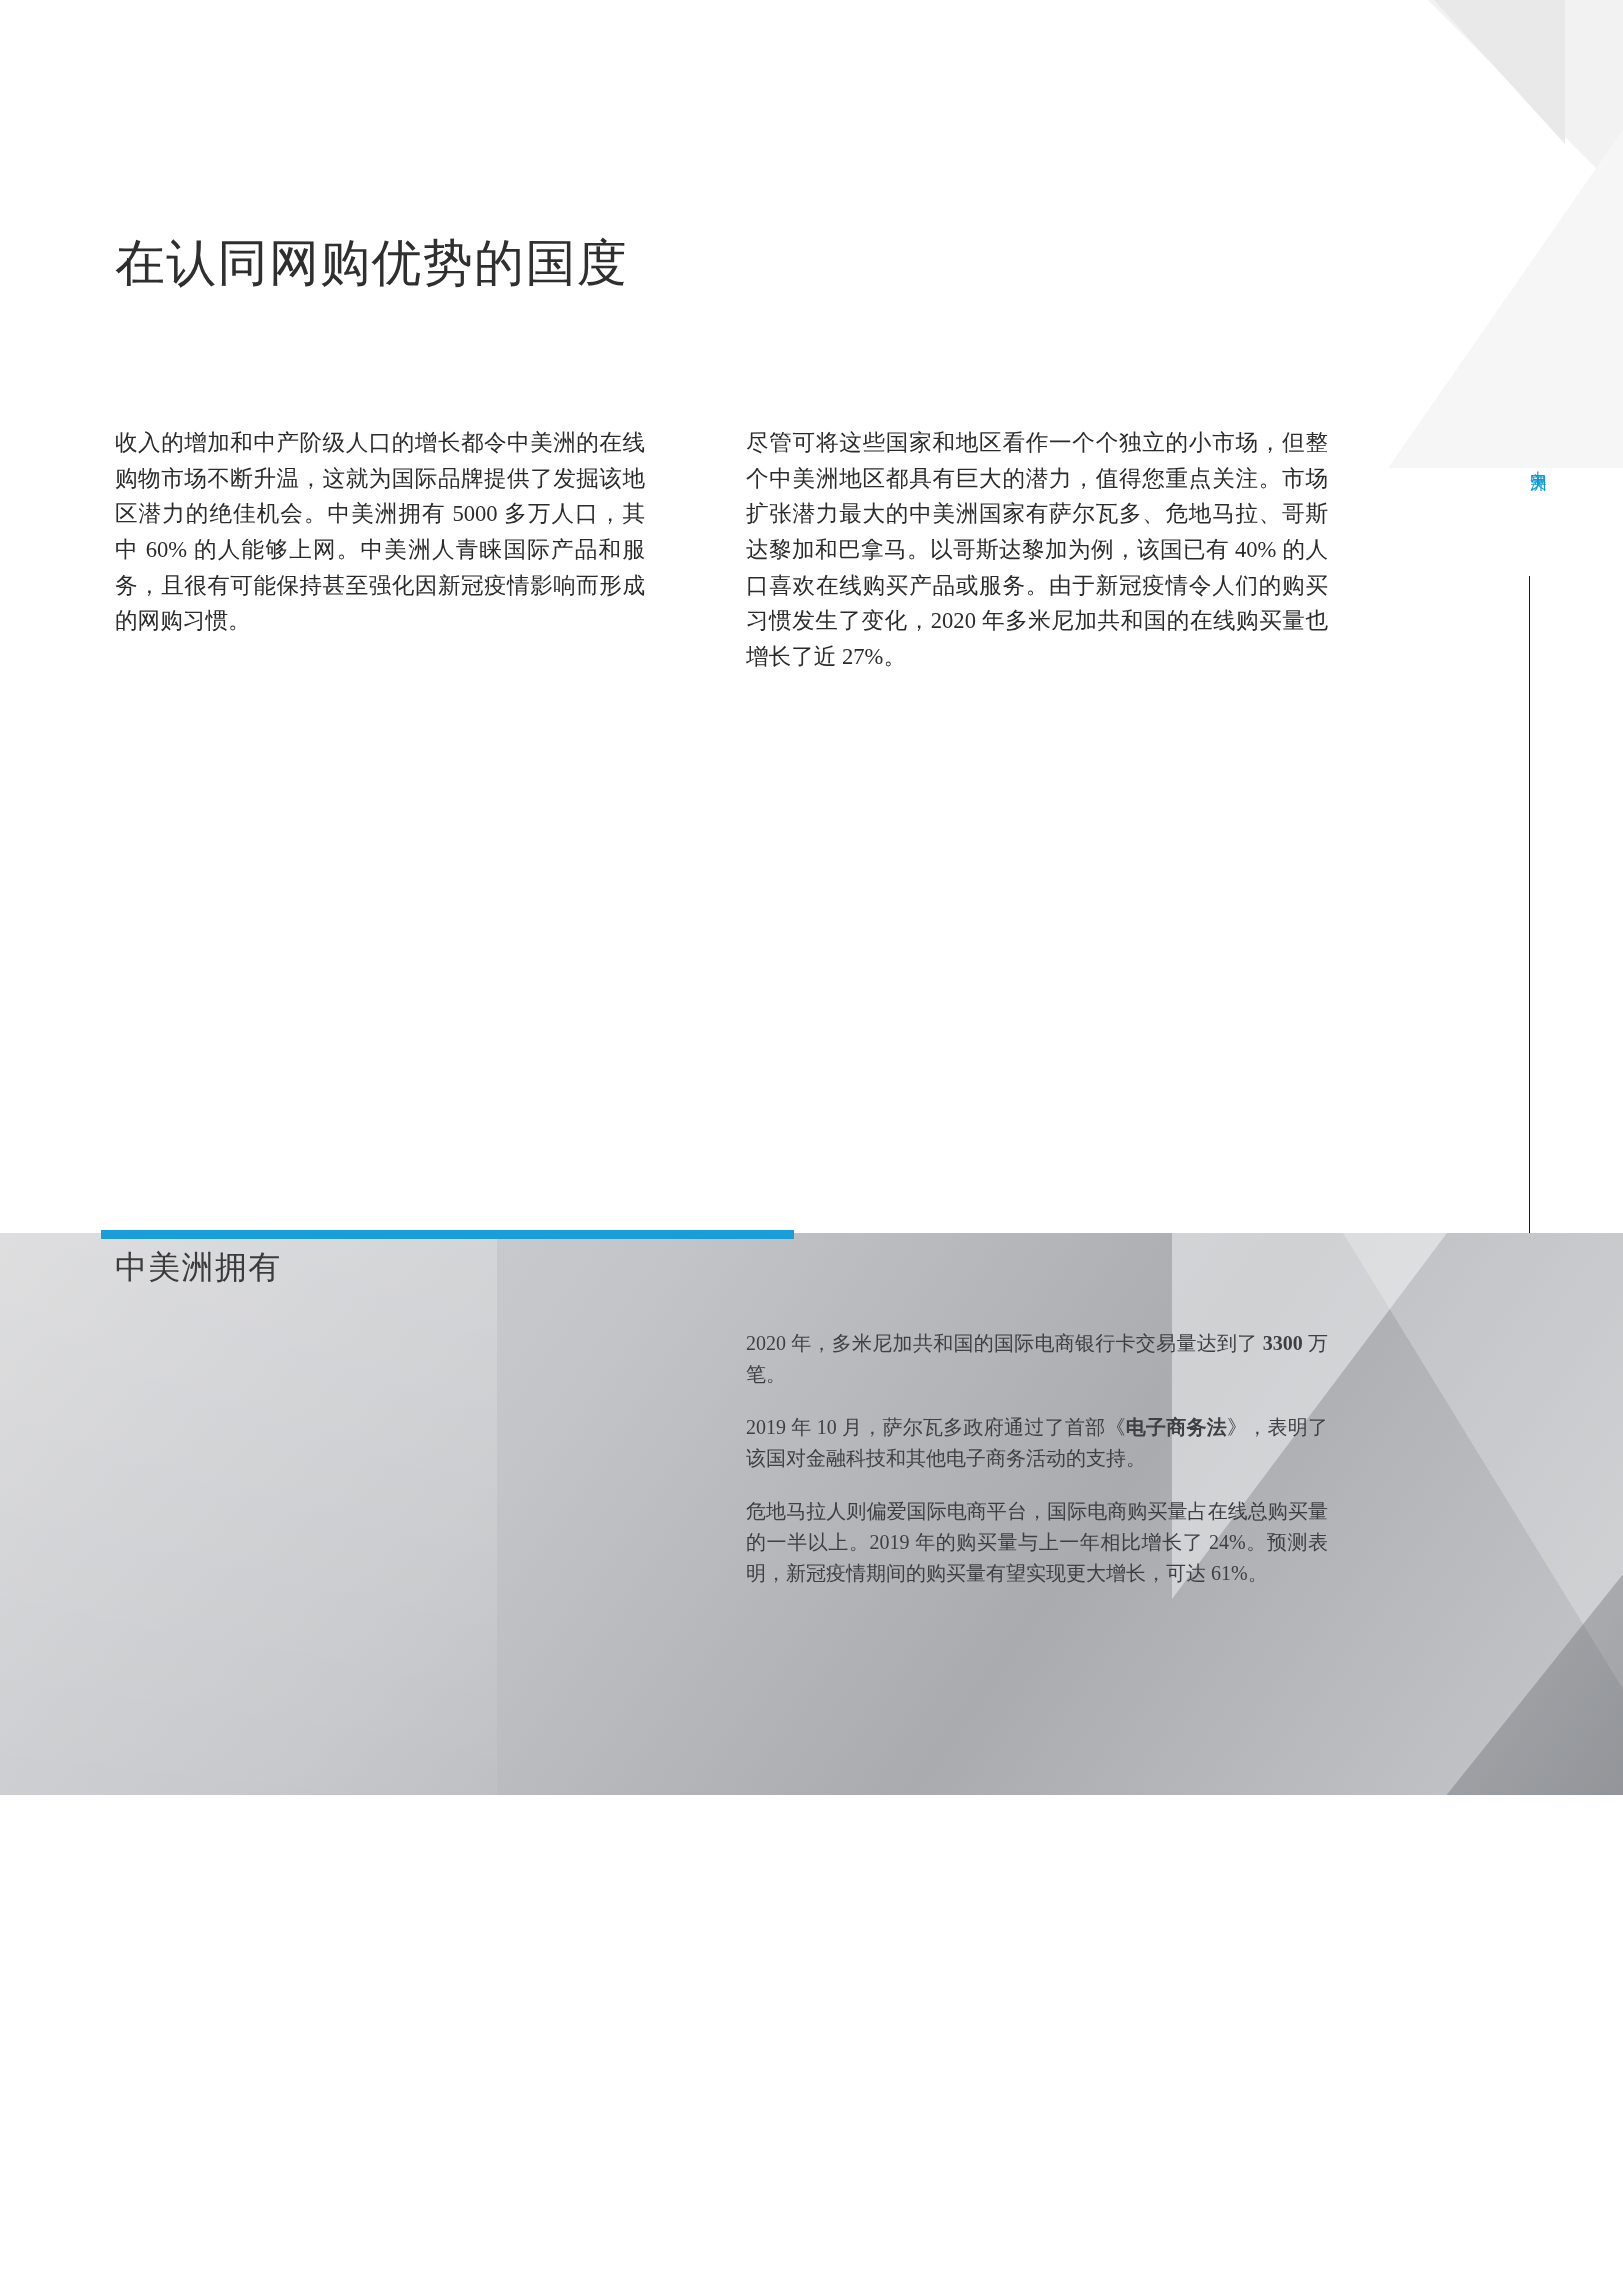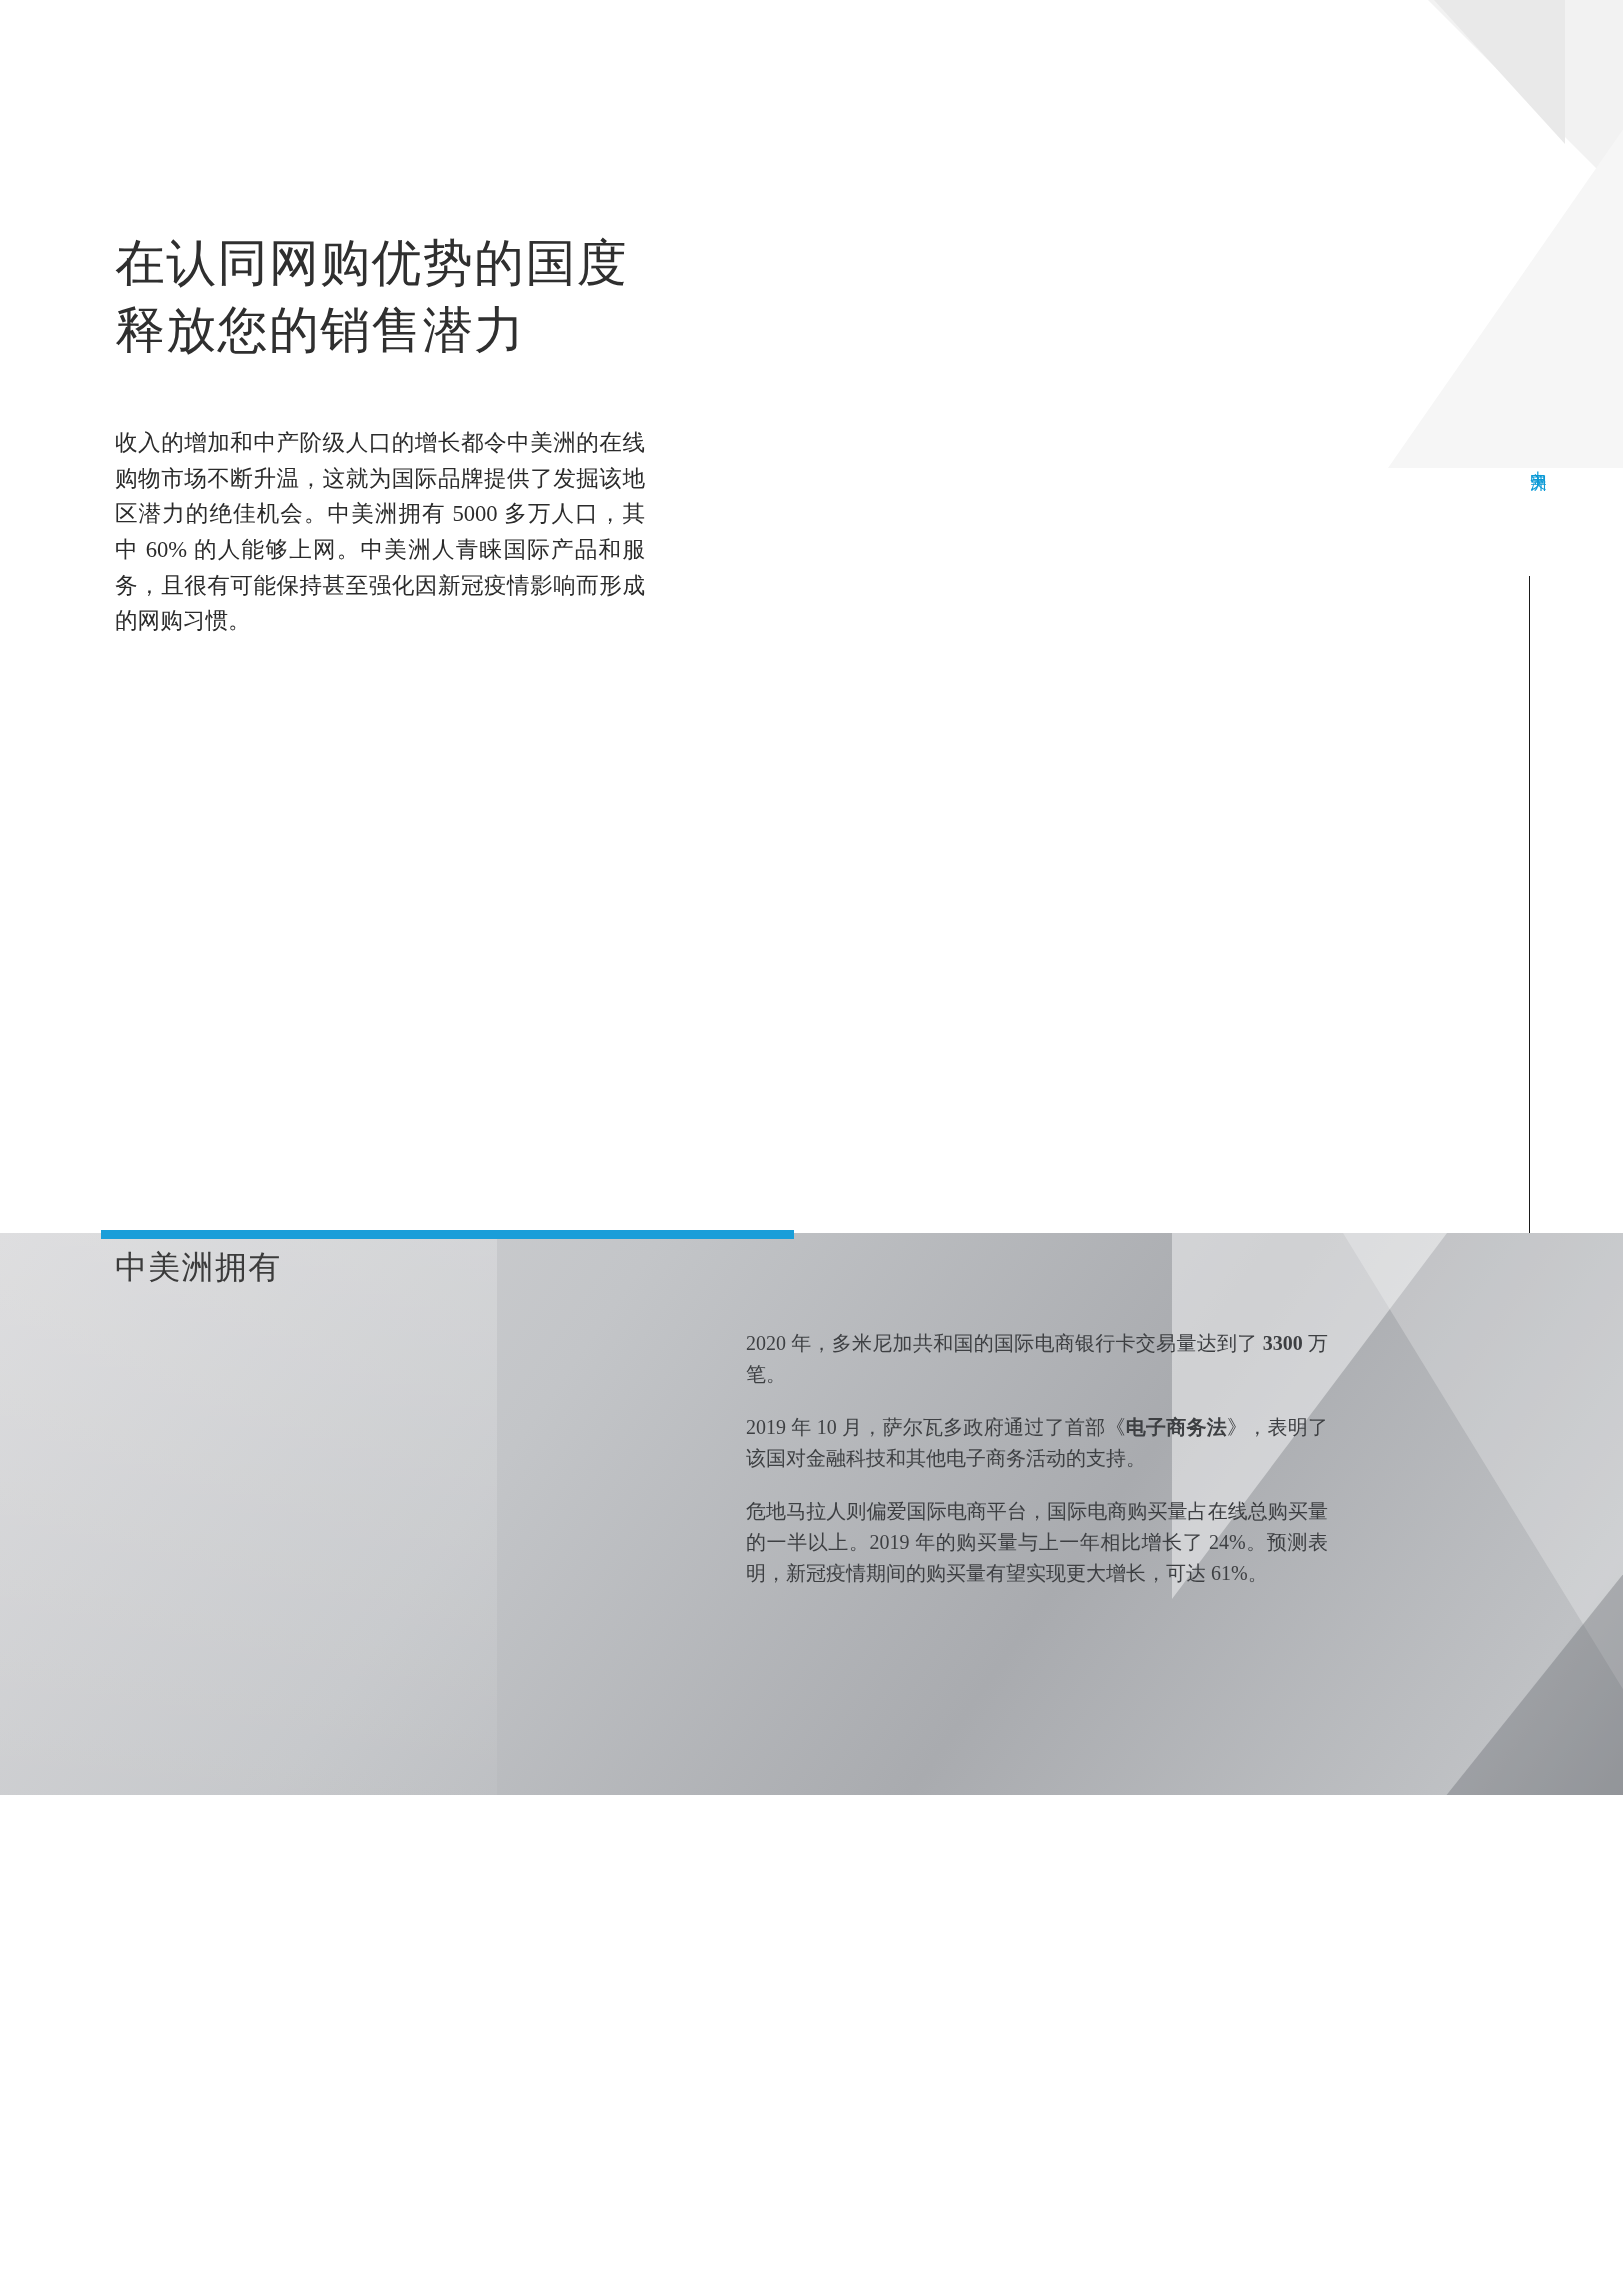--- a/index.html
+++ b/index.html
@@ -230,25 +230,27 @@
 <body>
 
 <div class="page">
 
   <div class="deco-tri-1"></div>
   <div class="deco-tri-2"></div>
   <div class="deco-tri-3"></div>
 
   <h1 class="headline">
     <span>在认同网购优势的国度</span>
-    <span class="l2">释放您的销售潜力</span>
   </h1>
 
   <div class="col col-left">
     <p>收入的增加和中产阶级人口的增长都令中美洲的在线购物市场不断升温，这就为国际品牌提供了发掘该地区潜力的绝佳机会。中美洲拥有 5000 多万人口，其中 60% 的人能够上网。中美洲人青睐国际产品和服务，且很有可能保持甚至强化因新冠疫情影响而形成的网购习惯。</p>
+  </div>
+  <div class="col col-right">
+    <p>尽管可将这些国家和地区看作一个个独立的小市场，但整个中美洲地区都具有巨大的潜力，值得您重点关注。市场扩张潜力最大的中美洲国家有萨尔瓦多、危地马拉、哥斯达黎加和巴拿马。以哥斯达黎加为例，该国已有 40% 的人口喜欢在线购买产品或服务。由于新冠疫情令人们的购买习惯发生了变化，2020 年多米尼加共和国的在线购买量也增长了近 27%。</p>
   </div>
 
   <div class="edge-label">中美洲</div>
   <div class="edge-rule"></div>
 
   <div class="grey-panel">
     <div class="left-shade"></div>
     <div class="pale-wedge"></div>
     <div class="pale-wedge2"></div>
     <div class="dark-wedge"></div>

